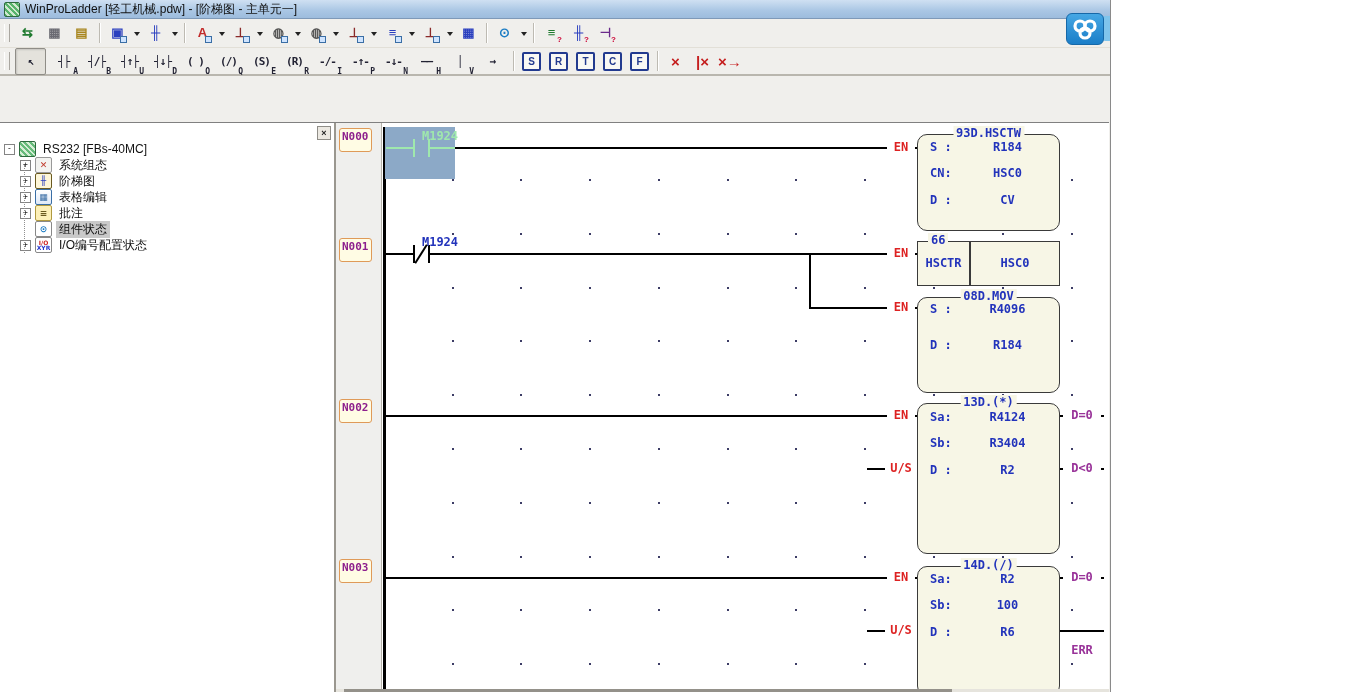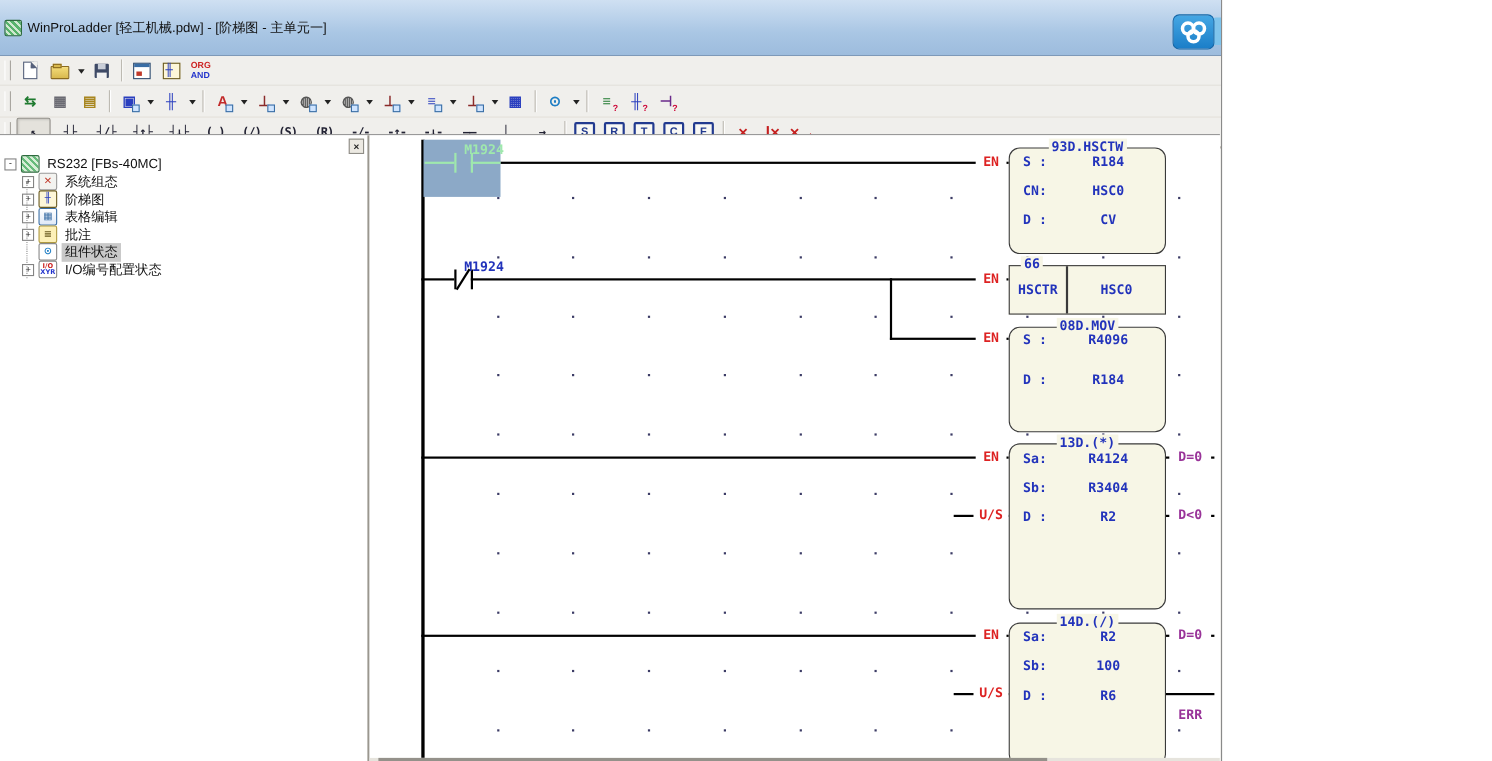--- a/index.html
+++ b/index.html
@@ -2,21 +2,21 @@
 <html><head>
 <meta charset="utf-8">
 <style>
   html,body{margin:0;padding:0;background:#fff;}
   .screen{position:relative;width:1356px;height:692px;background:#fff;overflow:hidden;
           font-family:"Liberation Sans",sans-serif;-webkit-font-smoothing:antialiased;}
   .app{position:absolute;left:0;top:0;width:1110px;height:692px;background:#F0EFEC;
        border-right:1px solid #8a8a8a;}
   
   .titlebar{height:18px;background:linear-gradient(#cfe0f2,#a9c6e4 60%,#9dbcdd);
-            border-bottom:1px solid #7e99b8;display:flex;align-items:center;padding:16px 4px;
+            border-bottom:1px solid #7e99b8;display:flex;align-items:center;padding:0 4px;
             font-size:12px;color:#111;}
   .appicon{width:14px;height:13px;margin-right:5px;background:
            repeating-linear-gradient(45deg,#57b36b 0 2px,#cfe8cf 2px 4px);
            border:1px solid #2e6b3e;border-radius:2px;}
   
   .menubar{height:24px;background:#F0EFEC;border-bottom:1px solid #d8d5cd;
            display:flex;align-items:center;font-size:12px;color:#111;}
   .docicon{width:14px;height:13px;margin:0 8px 0 6px;background:
            repeating-linear-gradient(45deg,#4f9ed0 0 2px,#bfe0bf 2px 4px);
            border:1px solid #3a6ea5;border-radius:2px;}
@@ -134,48 +134,20 @@
 
 <div class="screen">
   <div class="app">
 
     <div class="titlebar">
       <span class="appicon"></span>
       <span>WinProLadder [轻工机械.pdw] - [阶梯图 - 主单元一]</span>
     </div>
 
 
-    <div class="toolbar t1" id="toolbar1">
-        <div class="grip"></div>
-        <div class="tbtn">
-          <span class="i-new"></span>
-        </div>
-        <div class="tbtn">
-          <span class="i-open"></span>
-        </div>
-        <div class="caretbtn">
-          <span class="caret"></span>
-        </div>
-        <div class="tbtn">
-          <span class="i-save"></span>
-        </div>
-        <div class="sep"></div>
-        <div class="tbtn">
-          <span class="i-proj"></span>
-        </div>
-        <div class="tbtn">
-          <span class="i-ladw"></span>
-        </div>
-        <div class="tbtn">
-          <div class="i-organd">
-            <span class="o1">ORG</span>
-            <span class="o2">AND</span>
-          </div>
-        </div>
-      </div>
     <div class="toolbar t2" id="toolbar2">
         <div class="grip"></div>
         <div class="tbtn">
           <span class="gl" style="color: rgb(31, 122, 47);">⇆</span>
         </div>
         <div class="tbtn">
           <span class="gl" style="color: rgb(106, 106, 114);">▦</span>
         </div>
         <div class="tbtn">
           <span class="gl" style="color: rgb(168, 134, 31);">▤</span>
@@ -553,20 +525,26 @@
               <div class="ftitle centered">14D.(/)</div>
               <div class="frow" style="top: 5px;"><span>Sa:</span><span class="val">R2</span></div>
               <div class="frow" style="top: 31px;"><span>Sb:</span><span class="val">100</span></div>
               <div class="frow" style="top: 58px;"><span>D :</span><span class="val">R6</span></div>
             </div>
             <div class="enlab" style="left: 551px; top: 447px; width: 28px;">EN</div>
             <div class="enlab" style="left: 549px; top: 500px; width: 32px;">U/S</div>
             <div class="outlab" style="left: 727px; top: 447px; width: 38px;">D=0</div>
             <div class="outlab" style="left: 727px; top: 500px; width: 38px; margin-top: 20px;">ERR</div>
           </div>
+        <div class="gutter" id="gutter">
+            <div class="rowlabel" style="top: 5px;">N000</div>
+            <div class="rowlabel" style="top: 115px;">N001</div>
+            <div class="rowlabel" style="top: 276px;">N002</div>
+            <div class="rowlabel" style="top: 436px;">N003</div>
+          </div>
         <div class="hscroll">
           <div class="hthumb"></div>
         </div>
       </div>
     </div>
   </div>
 
   <div class="funshion2"></div>
   <div class="funshion">
     <svg width="26" height="22" viewBox="0 0 26 22">

